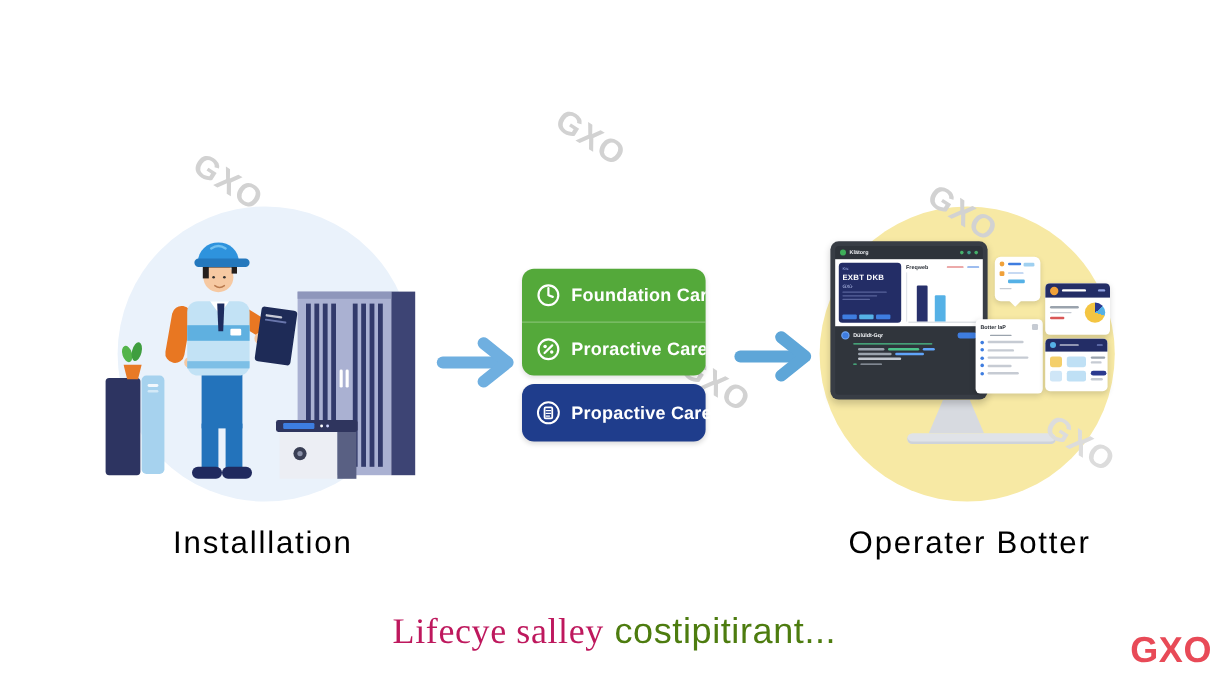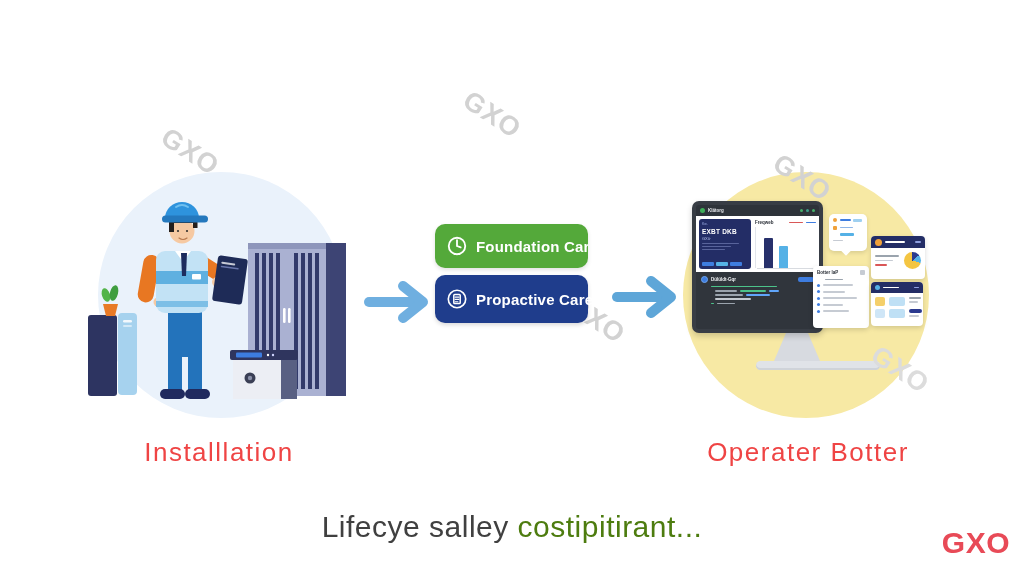--- a/index.html
+++ b/index.html
@@ -10,41 +10,41 @@
   
   .watermark{position:absolute;transform:translate(-50%,-50%) rotate(33deg);
     font-size:27px;font-weight:700;color:#d2d2d2;letter-spacing:1px;z-index:2;}
   .wm-light{color:#dcdcdc;}
 
   
   .scene{z-index:1;}
   .circle-yellow{position:absolute;border-radius:50%;background:#f7e9a4;}
 
   
-  .stage-label{position:absolute;z-index:3;text-align:center;color:#ef4444;
+  .stage-label{position:absolute;z-index:3;text-align:center;color:#000000;
     font-size:26px;letter-spacing:1.5px;font-weight:400;}
 
   
   .flow{z-index:3;}
 
   
   .badges{position:absolute;left:435px;top:224px;width:153px;z-index:3;}
   .badge-green{background:#54a93a;border-radius:10px;overflow:hidden;
     box-shadow:0 2px 4px rgba(0,0,0,.12);}
   .badge-navy{background:#1f3d8c;border-radius:10px;margin-top:7px;height:48px;
     box-shadow:0 2px 4px rgba(0,0,0,.15);display:flex;align-items:center;}
   .badge-row{height:44px;display:flex;align-items:center;padding-left:11px;gap:8px;}
   .badge-row + .badge-row{border-top:1px solid rgba(255,255,255,.28);}
   .badge-label{color:#ffffff;font-size:15px;font-weight:600;letter-spacing:.2px;white-space:nowrap;}
   .badge-icon{width:22px;height:22px;flex:0 0 auto;}
 
   
   .tagline{position:absolute;left:0;top:510px;width:100%;text-align:center;z-index:3;
     font-size:30px;letter-spacing:.5px;}
-  .tag-blue{color:#404040;}
+  .tag-blue{color:#be185d;font-family:Liberation Serif, serif;}
   .tag-green{color:#4d7c0f;}
 
   
   .brand-logo{position:absolute;top:526px;right:14px;z-index:4;color:#e84a57;
     font-size:30px;font-weight:800;letter-spacing:.5px;}
 
   
   .right-scene{position:absolute;left:670px;top:170px;width:290px;height:246px;}
   .monitor{position:absolute;left:22px;top:31px;width:131px;height:132px;background:#383d45;
     border-radius:7px;padding:4px;box-sizing:border-box;display:flex;flex-direction:column;
@@ -213,20 +213,29 @@
 
 <div class="badges">
   <div class="badge-green">
     <div class="badge-row">
       <svg class="badge-icon" viewBox="0 0 24 24">
         <circle cx="12" cy="12" r="9" fill="none" stroke="#ffffff" stroke-width="2"></circle>
         <path d="M12 12 V5.5 M12 12 L16 13.5" stroke="#ffffff" stroke-width="2" stroke-linecap="round" fill="none"></path>
       </svg>
       <span class="badge-label">Foundation Care</span>
     </div>
+    <div class="badge-row">
+      <svg class="badge-icon" viewBox="0 0 24 24">
+        <circle cx="12" cy="12" r="9" fill="none" stroke="#ffffff" stroke-width="2"></circle>
+        <path d="M8.5 15.5 L15.5 8.5" stroke="#ffffff" stroke-width="2" stroke-linecap="round"></path>
+        <circle cx="9" cy="9.5" r="1.6" fill="#ffffff"></circle>
+          <circle cx="15" cy="14.5" r="1.6" fill="#ffffff"></circle>
+      </svg>
+      <span class="badge-label">Proractive Care</span>
+    </div>
   </div>
   <div class="badge-navy">
     <div class="badge-row" style="border:none;">
       <svg class="badge-icon" viewBox="0 0 24 24">
         <circle cx="12" cy="12" r="9.5" fill="none" stroke="#ffffff" stroke-width="1.8"></circle>
         <rect x="8.5" y="7" width="7" height="10" rx="1" fill="none" stroke="#ffffff" stroke-width="1.6"></rect>
         <path d="M10 10 H14 M10 12.5 H14 M10 15 H13" stroke="#ffffff" stroke-width="1.3" stroke-linecap="round"></path>
       </svg>
       <span class="badge-label">Propactive Care</span>
     </div>

